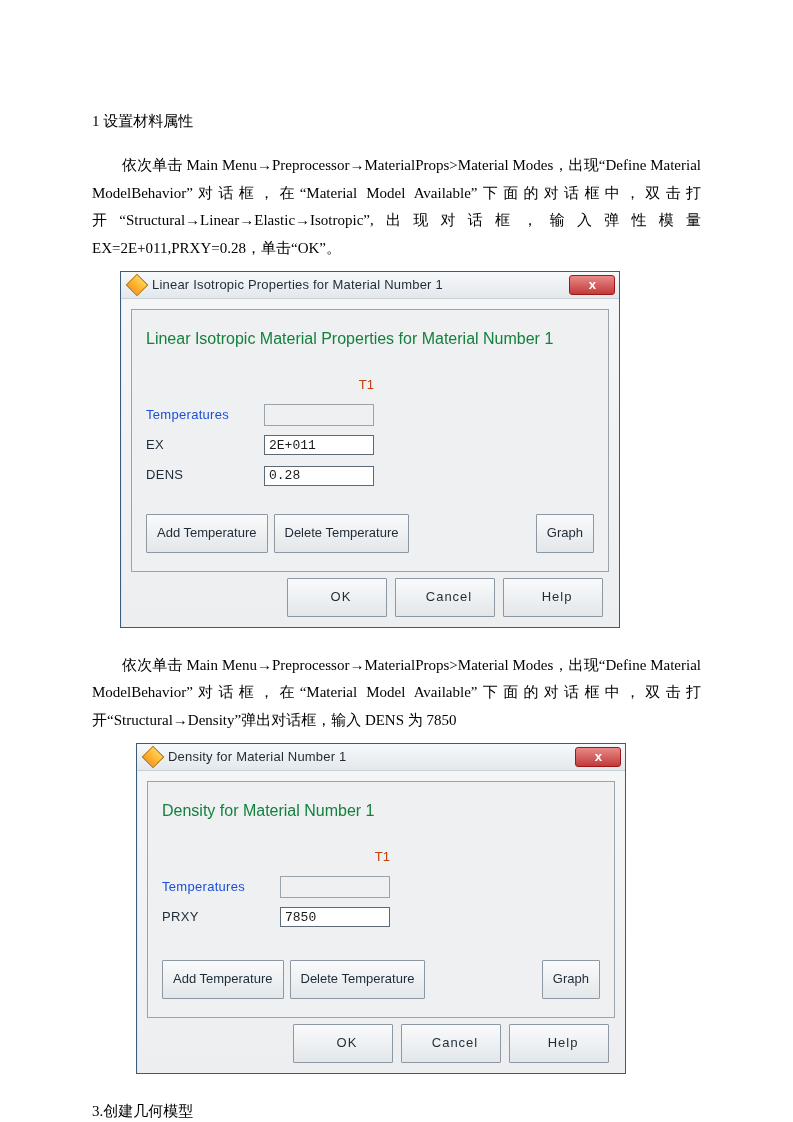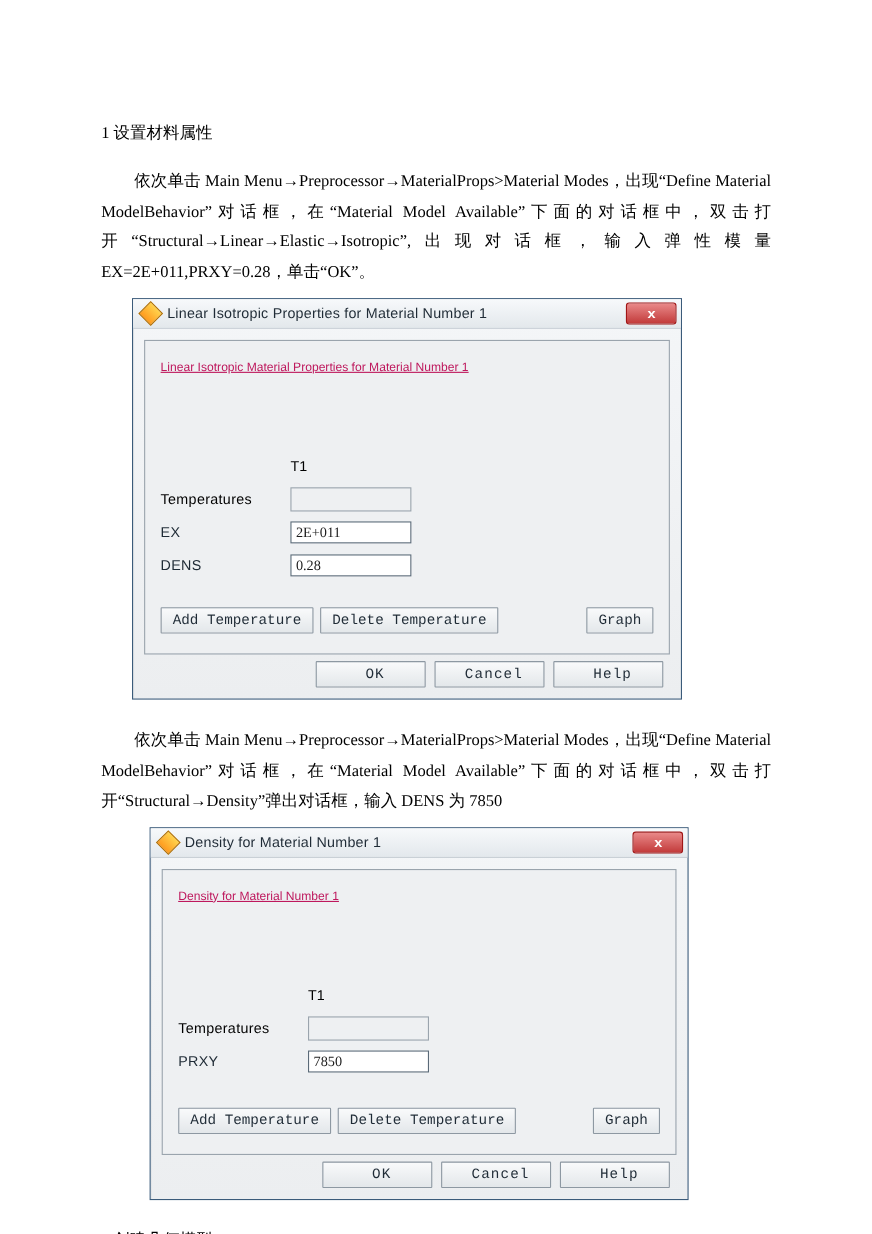--- a/index.html
+++ b/index.html
@@ -95,72 +95,70 @@
   .dlg-body {
     padding: 10px 10px 8px 10px;
   }
   .dlg-inner {
     border: 1px solid #9aa4ad;
     background: #eef0f2;
     padding: 14px 14px 10px 14px;
     box-sizing: border-box;
   }
   .dlg-heading {
-    font-size: 11px;
-    color: #be185d;
+    font-size: 16px;
+    color: #15803d;
     margin-bottom: 20px;
-    text-decoration: underline;
   }
   .grid {
     display: grid;
     grid-template-columns: 110px 110px;
     column-gap: 8px;
     row-gap: 6px;
     align-items: center;
     margin-bottom: 26px;
   }
   .grid .col-label {
-    color: #000000;
+    color: #1d4ed8;
     font-size: 13px;
     letter-spacing: 0.3px;
   }
   .grid .col-head {
-    text-align: left;
-    font-size: 13px;
-    color:#000000;
-    margin-top:48px;
+    text-align: right;
+    font-size: 13px;
+    color:#c2410c;
   }
   .grid input {
     width: 100%;
     height: 20px;
     box-sizing: border-box;
     padding: 1px 4px;
     font-size: 13px;
-    font-family: Liberation Serif, serif;
+    font-family: Liberation Mono, monospace;
     border: 1px solid #5a6a78;
     background: #fff;
     color:#1a1a1a;
   }
   .grid .temp-cell {
     border: 1px solid #9aa4ad;
     height: 20px;
     background: #eef0f2;
   }
 
   .btn-row {
     display: flex;
     gap: 6px;
     margin-bottom: 8px;
   }
   .btn {
-    height: 24px;
+    height: 39px;
     box-sizing: border-box;
     padding: 0 10px;
     font-size: 13px;
-    font-family: Liberation Mono, monospace;
+    font-family: Liberation Sans, sans-serif;
     color: #1f2b36;
     background: linear-gradient(#f9fafb,#e3e7ea);
     border: 1px solid #8d98a2;
     border-radius: 1px;
     display:inline-flex;align-items:center;justify-content:center;
     white-space:nowrap;
   }
   .btn-row .spacer { flex: 1; }
 
   .ok-row {

